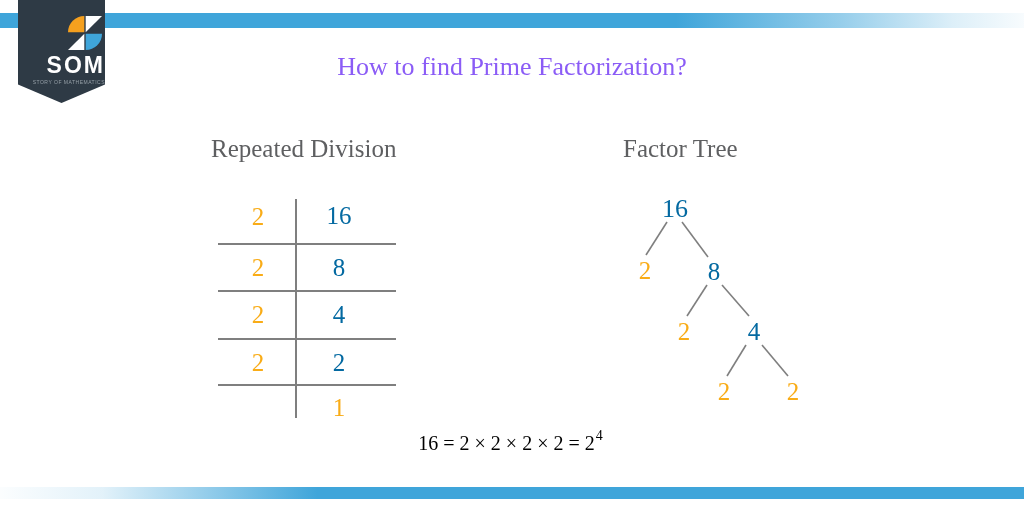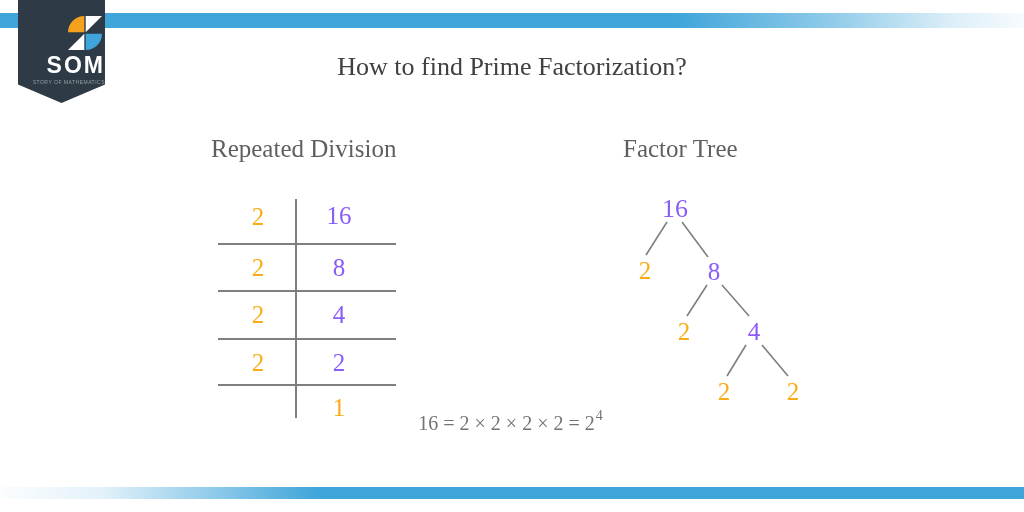--- a/index.html
+++ b/index.html
@@ -17,41 +17,41 @@
   
   .logo{position:absolute;left:18px;top:0;width:87px;height:103px;z-index:2;background:#2E3A45;
     clip-path:polygon(0 0,100% 0,100% 82%,50% 100%,0 82%);
     display:flex;flex-direction:column;align-items:flex-end;
     font-family:"Liberation Sans",sans-serif;}
   .logo svg{margin-top:16px;display:block;}
   .brand{color:#ffffff;font-size:23px;font-weight:bold;letter-spacing:2px;line-height:1;margin-top:4px;}
   .tagline{color:#96A0A8;font-size:5px;letter-spacing:0.5px;line-height:1;margin-top:3px;white-space:nowrap;}
 
   .title{position:absolute;left:0;top:52px;width:1024px;margin:0;text-align:center;
-    font-size:26px;font-weight:normal;color:#404040;}
+    font-size:26px;font-weight:normal;color:#8b5cf6;}
   .heading{position:absolute;margin:0;font-size:25px;font-weight:normal;color:#5E5F61;white-space:nowrap;}
   .heading-division{left:211px;top:135px;}
   .heading-tree{left:623px;top:135px;}
 
   
   .vline{position:absolute;left:295px;top:199px;width:2px;height:219px;background:#7F7F7F;}
   .hline{position:absolute;left:218px;width:178px;height:2px;background:#7F7F7F;}
   .hl1{top:243px}.hl2{top:290px}.hl3{top:338px}.hl4{top:384px}
 
   .num{position:absolute;transform:translate(-50%,-50%);font-size:25px;line-height:1;white-space:nowrap;}
   .orange{color:#F9AC17;}
-  .blue{color:#8b5cf6;}
+  .blue{color:#0369a1;}
 
   
   .tree-lines{position:absolute;left:0;top:0;width:1024px;height:512px;pointer-events:none;}
   .root{font-size:26px;}
 
   
-  .equation{position:absolute;left:510px;top:410px;transform:translateX(-50%);
-    font-size:20px;color:#737373;white-space:nowrap;}
+  .equation{position:absolute;left:510px;top:430px;transform:translateX(-50%);
+    font-size:20px;color:#000000;white-space:nowrap;}
   .equation sup{font-size:14px;position:relative;top:-2px;left:1px;}
 </style>
 </head>
 <body>
 
 <div class="page">
 
   <div class="top-stripe"></div>
   <div class="bottom-stripe"></div>
 

